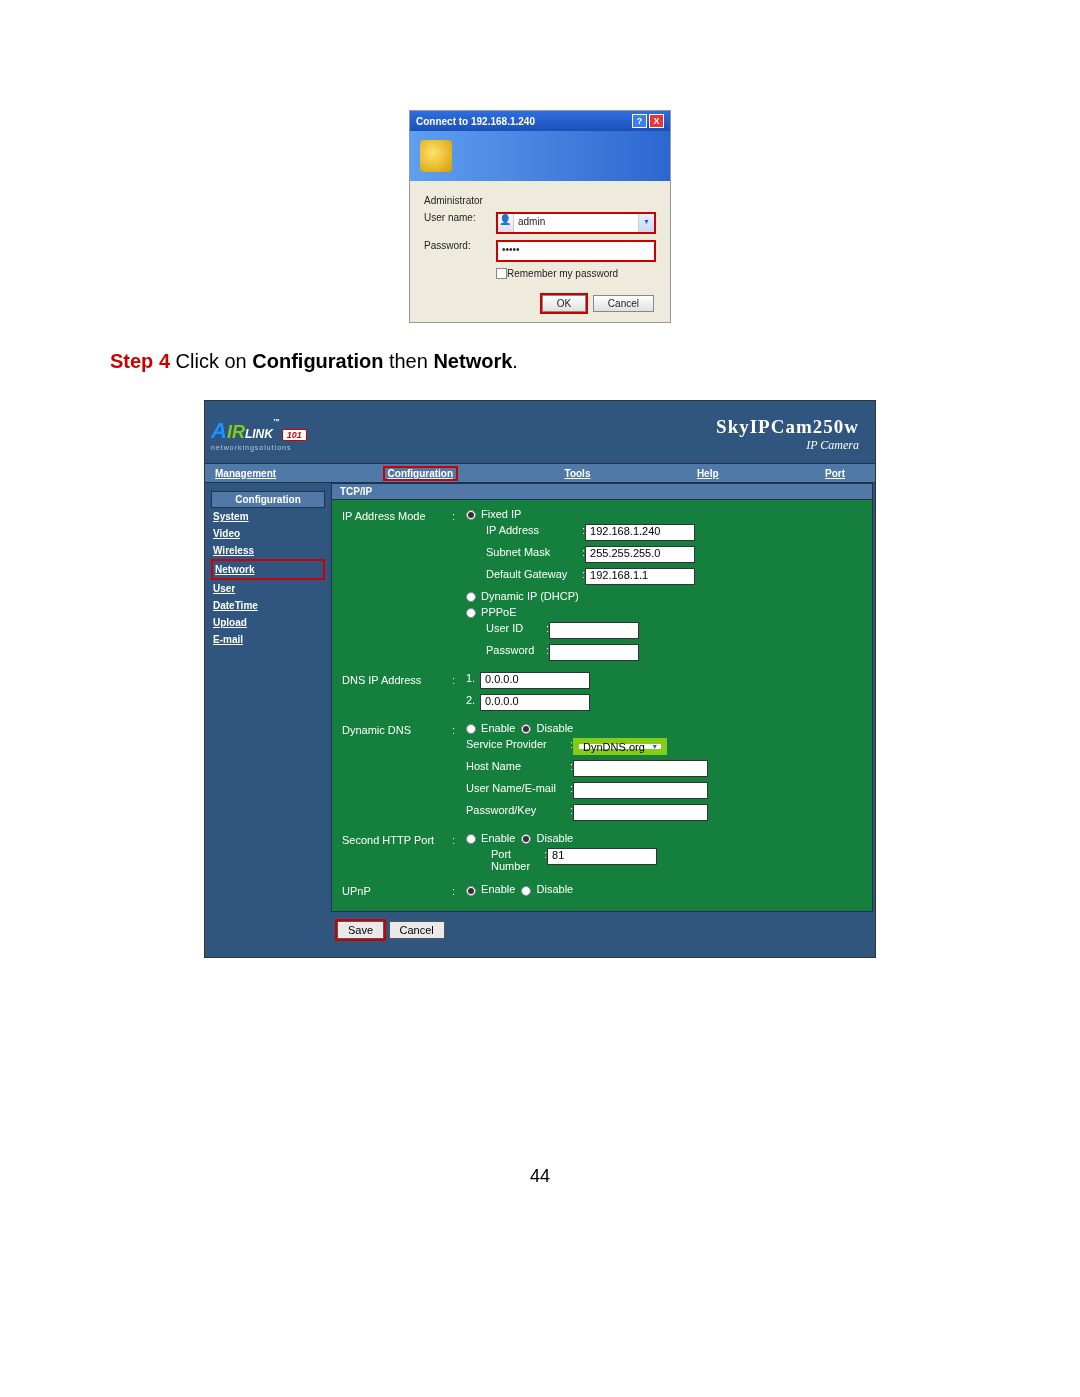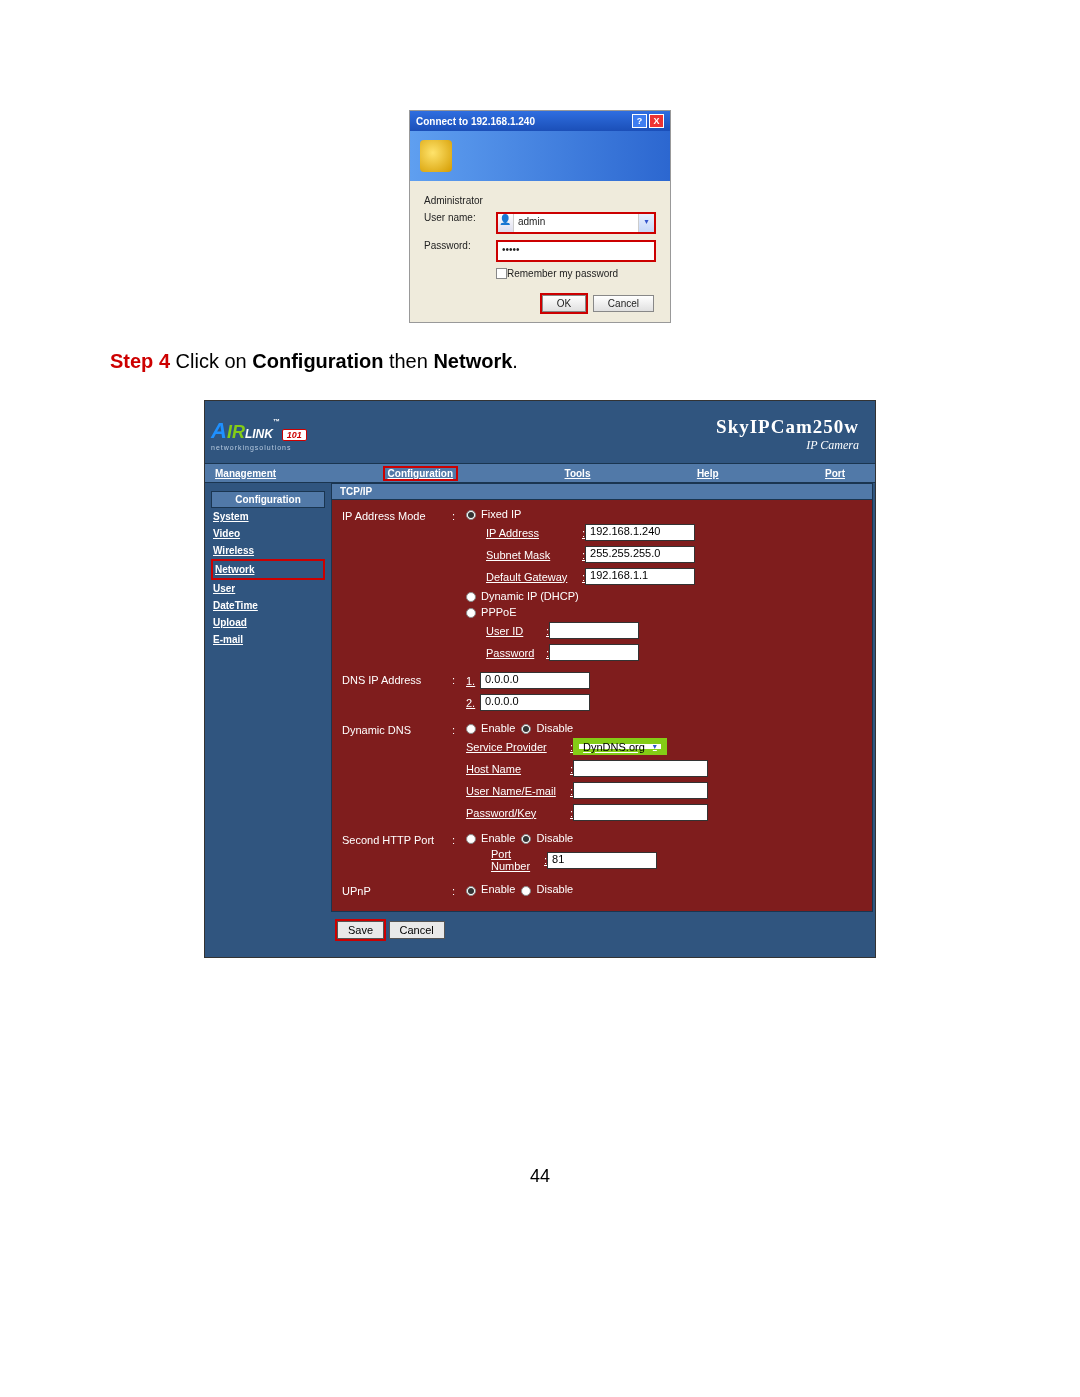--- a/index.html
+++ b/index.html
@@ -54,27 +54,27 @@
   .cfg-nav-item.sel { border: 2px solid #c00; padding: 0 3px; background: #5179a8; }
 
   .cfg-main { display: flex; }
   .cfg-side { width: 126px; background: #30557f; padding: 8px 6px; font-size: 10px; }
   .cfg-side-hdr { background: #5179a8; color: #fff; font-weight: bold; text-align: center; border: 1px solid #1a3550; padding: 2px 0; font-size: 10px; }
   .cfg-side-item { color: #fff; font-weight: bold; text-decoration: underline; padding: 3px 2px; display: block; }
   .cfg-side-item.sel { border: 2px solid #c00; }
 
   .cfg-content { flex: 1; background: #30557f; padding: 0 2px 10px 0; }
   .cfg-sect-hdr { background: #5179a8; color: #fff; font-weight: bold; font-size: 10px; padding: 2px 8px; border: 1px solid #1a3550; }
-  .cfg-panel { background: #7f1d1d; border: 1px solid #1a3550; border-top: none; color: #fff; font-size: 11px; padding: 8px 10px 8px 10px; }
+  .cfg-panel { background: #15803d; border: 1px solid #1a3550; border-top: none; color: #fff; font-size: 11px; padding: 8px 10px 8px 10px; }
   .cfg-prow { display: flex; align-items: flex-start; margin-bottom: 6px; }
   .cfg-plabel { width: 110px; padding-top: 2px; }
   .cfg-colon { width: 14px; padding-top: 2px; }
   .cfg-pval { flex: 1; }
   .cfg-sub { margin-left: 20px; margin-top: 4px; }
-  .cfg-sub-row { display: flex; align-items: center; margin-bottom: 5px; text-decoration: underline; }
+  .cfg-sub-row { display: flex; margin-bottom: 5px; }
   .cfg-sub-label { width: 96px; font-size: 11px; }
   .cfg-inp { background: #fff; border: 1px solid #333; height: 17px; font-size: 11px; color: #000; padding: 0 4px; width: 110px; }
   .cfg-inp-mid { width: 90px; }
   .cfg-inp-long { width: 135px; }
   .rb { width: 10px; height: 10px; border: 1px solid #888; border-radius: 50%; background: #fff; display: inline-block; vertical-align: middle; position: relative; margin-right: 2px; }
   .rb.on::after { content: ""; position: absolute; top: 1px; left: 1px; right: 1px; bottom: 1px; border-radius: 50%; background: #333; }
   .cfg-dyn-sel { background: #fff; border: 6px solid #84cc16; color: #000; font-size: 11px; height: 17px; display: inline-flex; align-items: center; }
   .cfg-dyn-sel .dd { color: #35c; font-size: 8px; padding: 0 4px; }
   .cfg-btns { background: #30557f; padding: 8px 6px; }
   .cfg-btn { background: #e9e9e9; border: 1px solid #555; color: #000; font-size: 11px; padding: 2px 10px; display: inline-block; }

